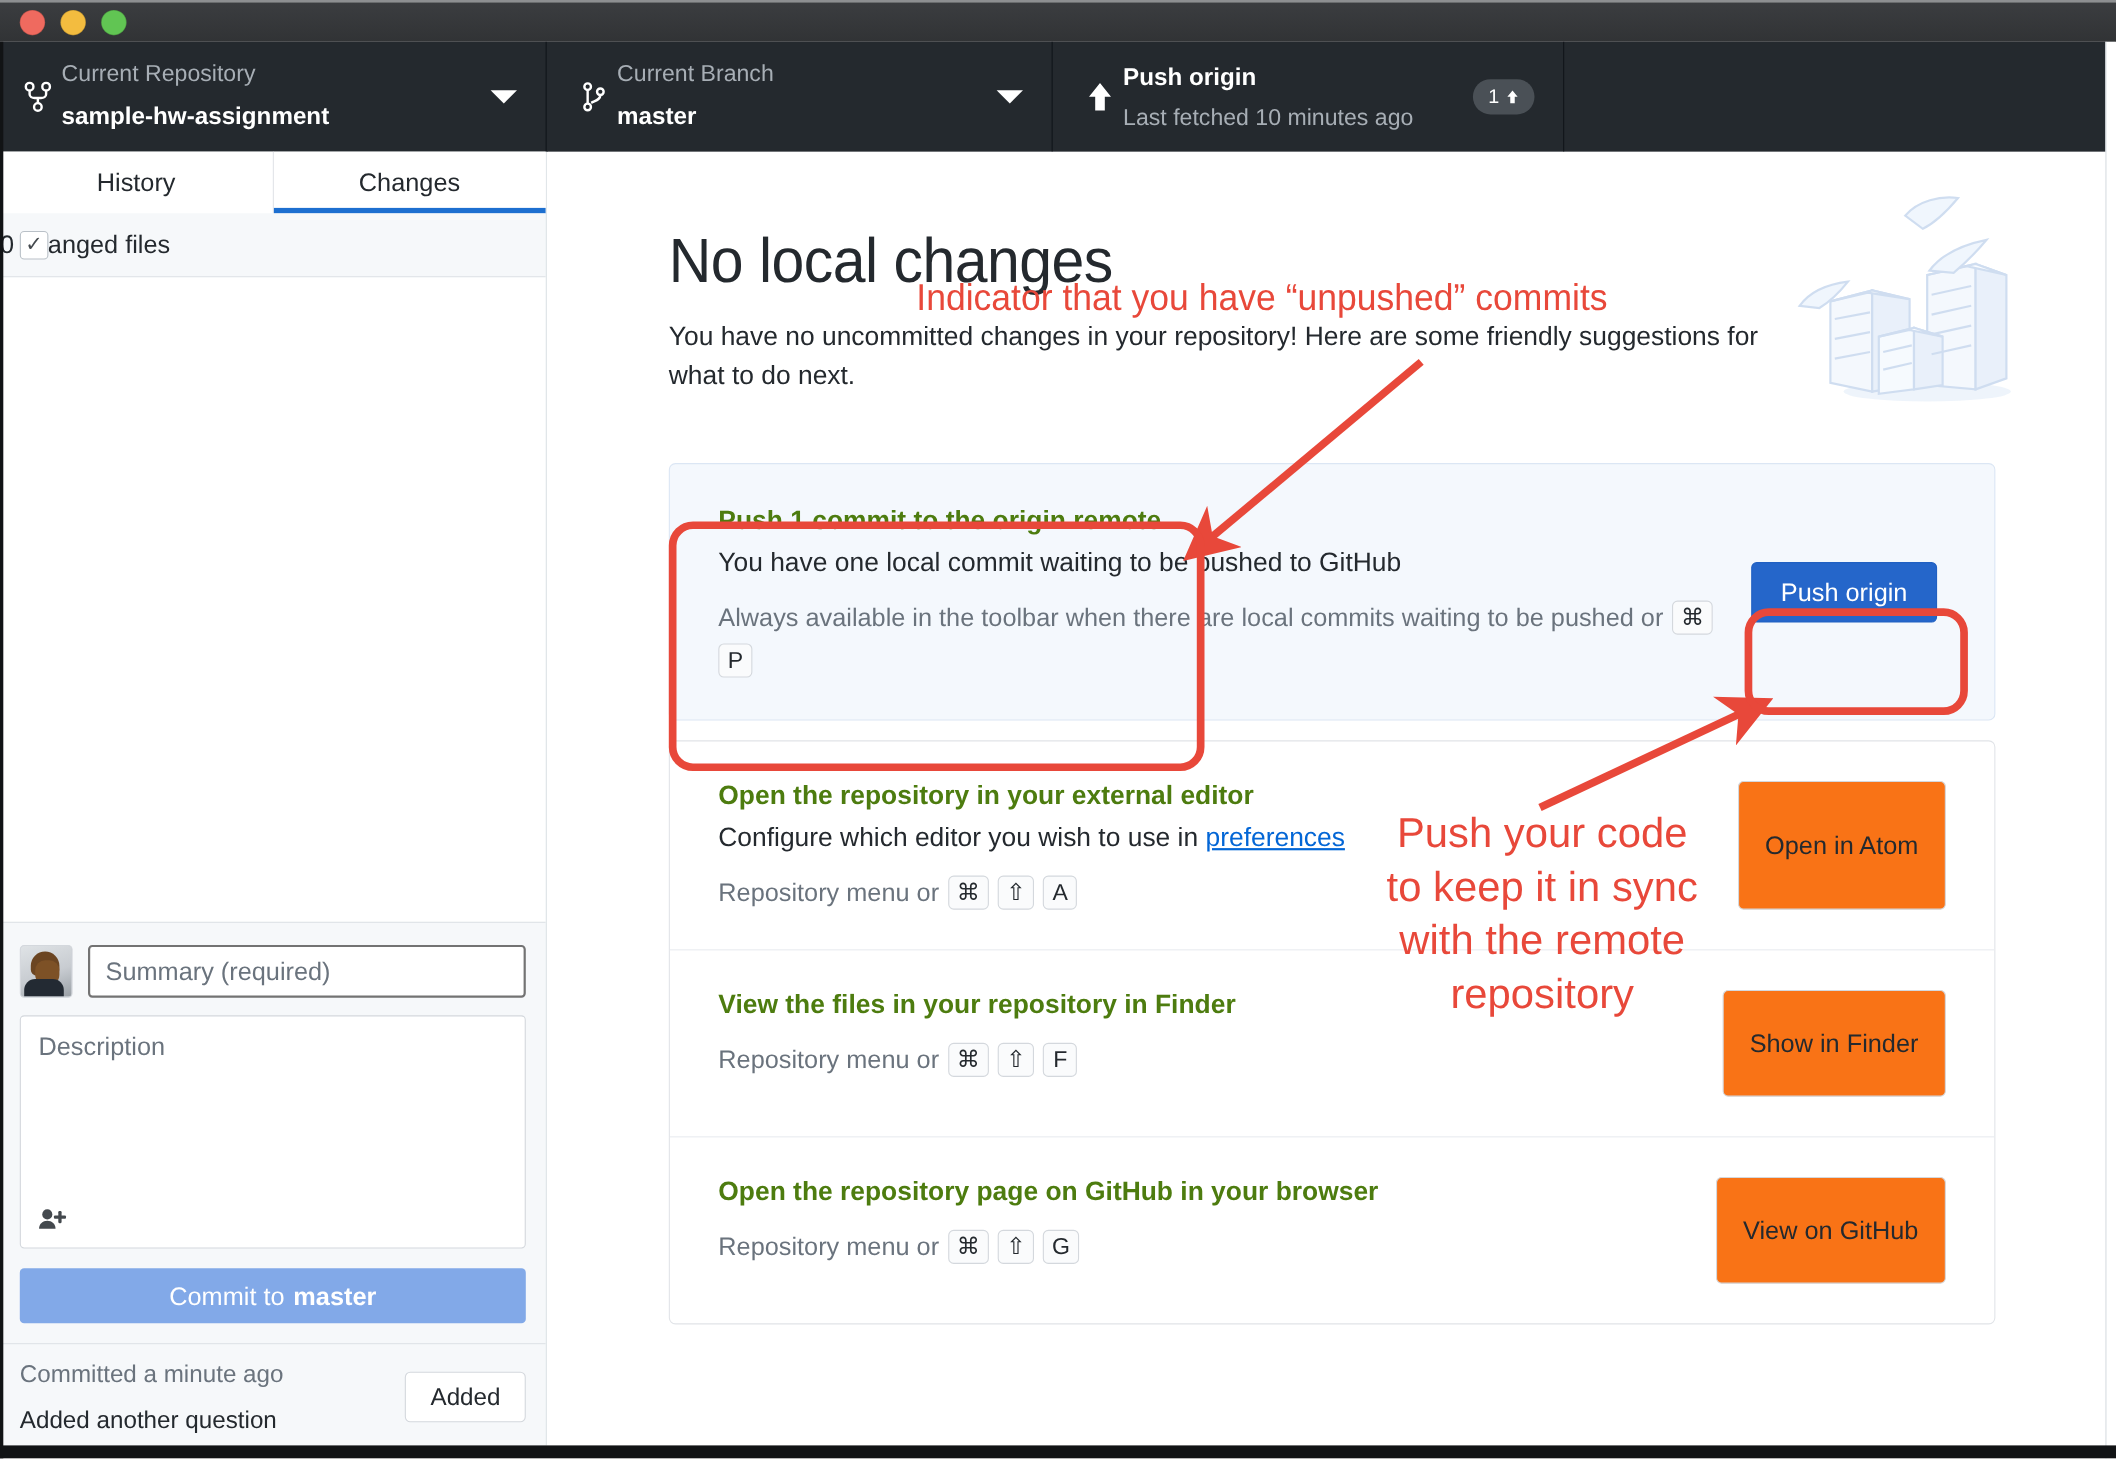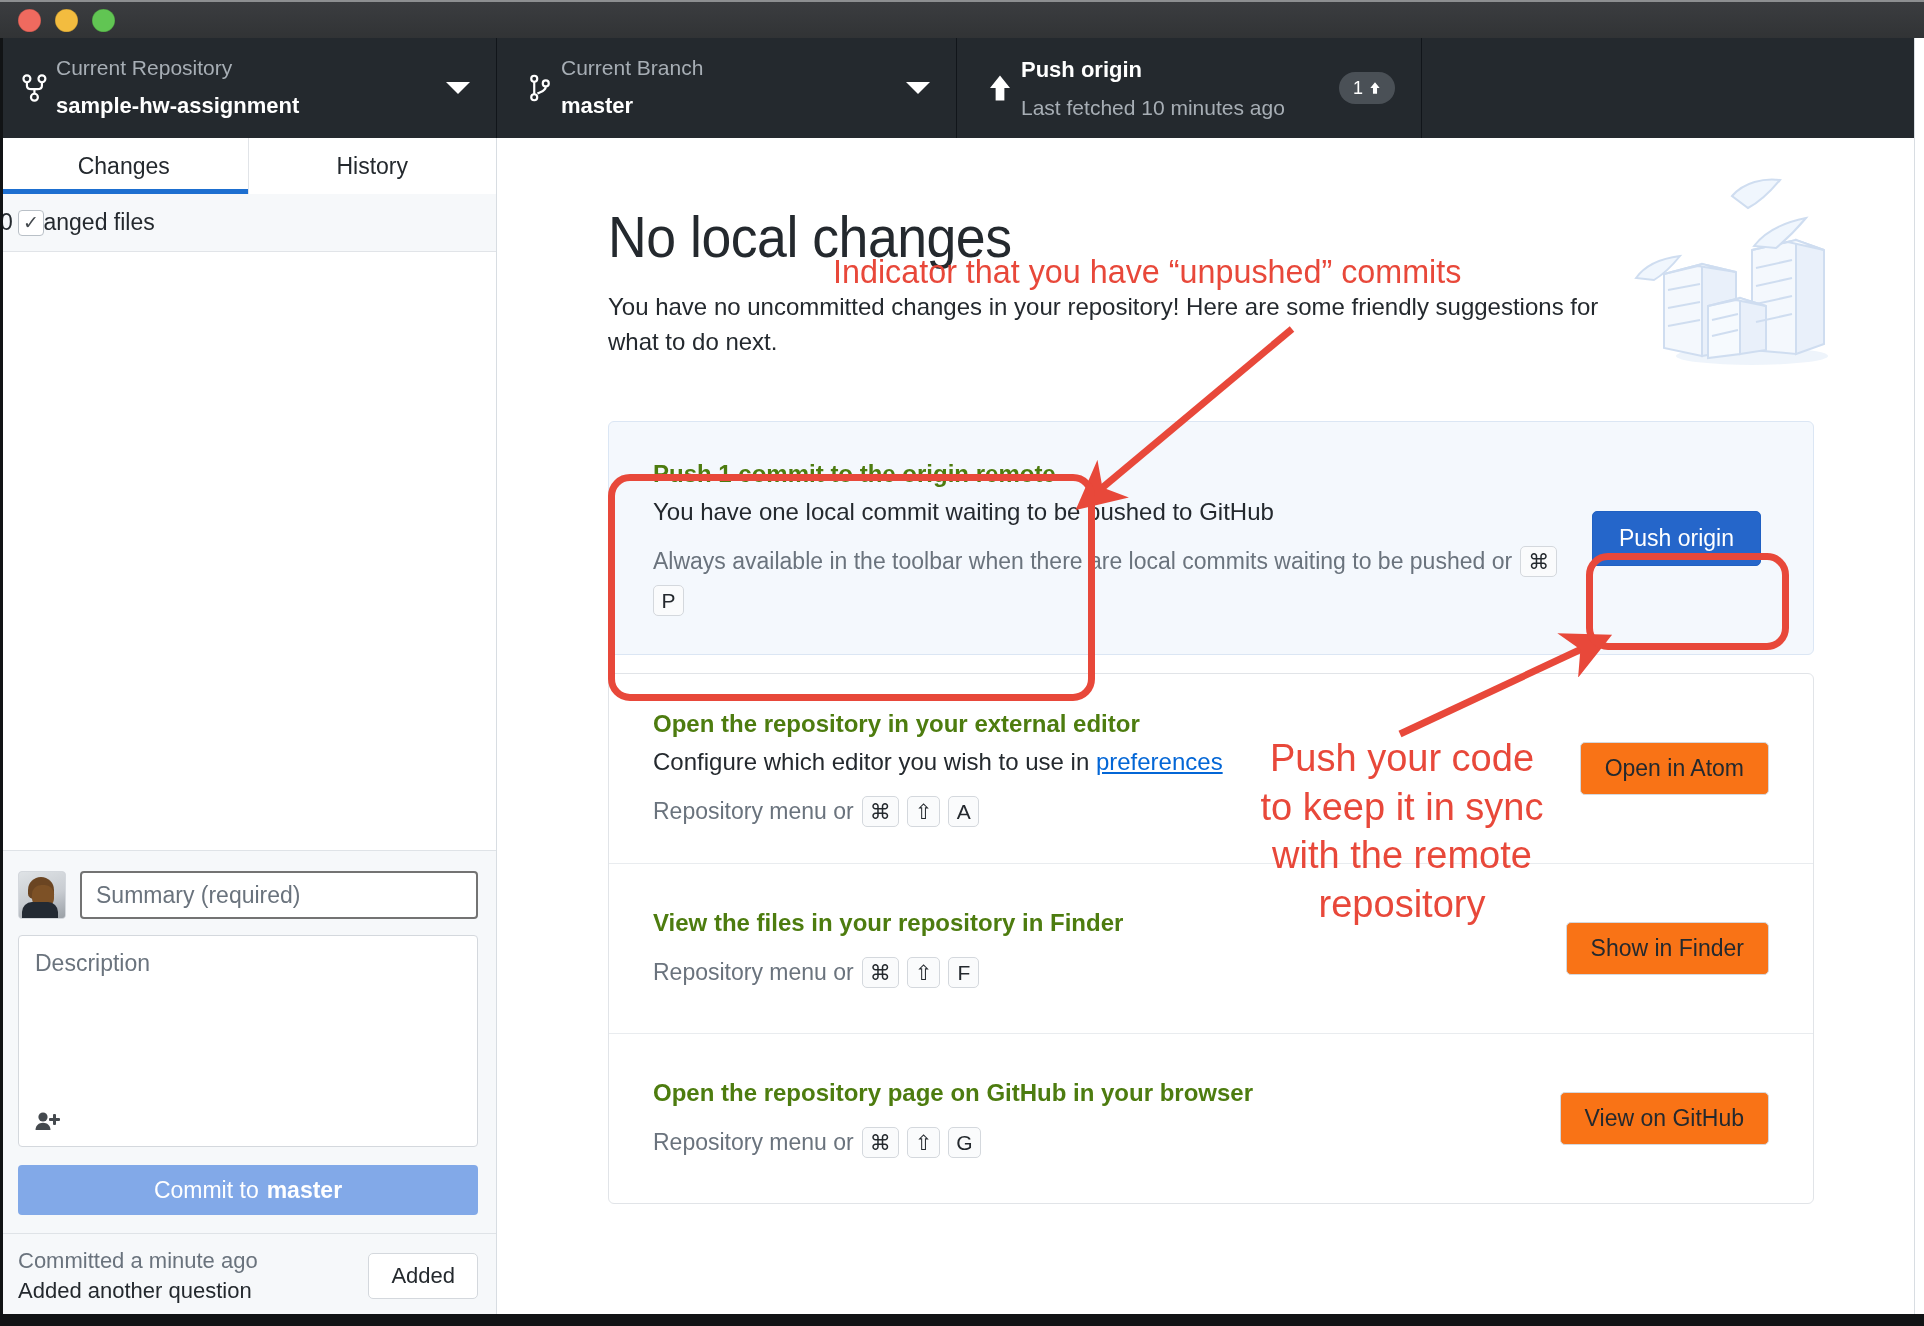--- a/index.html
+++ b/index.html
@@ -117,21 +117,21 @@
     background: #82a9e8; color: #fff; font-size: 23px; cursor: default;
     font-family: "Liberation Sans", sans-serif; display: flex;
     align-items: center; justify-content: center; gap: 8px;
   }
   .commit-btn b { font-weight: bold; }
   .undo-bar {
     border-top: 1px solid #dfe3e7; background: #f6f8fa;
     padding: 14px 18px 10px 18px; display: flex; align-items: center;
     justify-content: space-between; gap: 12px;
   }
-  .undo-text { display: flex; flex-direction: column; gap: 4px; }
+  .undo-text { display: flex; flex-direction: column; gap: 16px; }
   .undo-t1 { font-size: 22px; color: #6a737d; }
   .undo-t2 { font-size: 22px; color: #24292e; }
   .undo-btn {
     background: #fff; border: 1px solid #d4d8dd; border-radius: 5px;
     padding: 9px 22px; font-size: 22px; color: #24292e;
     font-family: "Liberation Sans", sans-serif;
   }
 
   
   .main {
@@ -157,21 +157,21 @@
   .sugg-primary {
     margin: 62px 0 0 0; background: #f4f8fd; border: 1px solid #dbe6f4;
     border-radius: 6px; padding: 38px 44px; position: relative;
     display: flex; align-items: center; min-height: 190px;
   }
   .sugg-list {
     margin-top: 18px; border: 1px solid #e1e4e8; border-radius: 6px;
     background: #fff;
   }
   .sugg-row {
-    display: flex; align-items: center; padding: 36px 44px; min-height: 170px; gap: 28px;
+    display: flex; padding: 36px 44px; min-height: 170px; gap: 28px;
   }
   .sugg-row + .sugg-row { border-top: 1px solid #e9ecef; }
   .sugg-body { flex: 1; }
   .sugg-title { font-size: 24px; font-weight: bold; color: #4d7c0f; }
   .sugg-desc { margin-top: 10px; font-size: 24px; color: #24292e; }
   .sugg-meta { margin-top: 20px; font-size: 23px; color: #6a737d; display: flex; align-items: center; flex-wrap: wrap; gap: 8px; }
   .kbd {
     display: inline-flex; align-items: center; justify-content: center;
     min-width: 31px; height: 31px; padding: 0 7px; background: #fafbfc;
     border: 1px solid #d4d8dd; border-radius: 5px; font-size: 21px;
@@ -281,25 +281,25 @@
         </svg>
       </div>
     </div>
 
     <div class="tb-cell tb-rest"></div>
   </div>
 
   <div class="sidebar">
 
     <div class="tabs">
+      <div class="tab">
+        <span>History</span>
+      </div>
       <div class="tab active">
         <span>Changes</span>
-      </div>
-      <div class="tab">
-        <span>History</span>
       </div>
     </div>
 
     <div class="changed-row">
       <div class="cb">
         <span>✓</span>
       </div>
       <div class="changed-label">0 changed files</div>
     </div>
 

